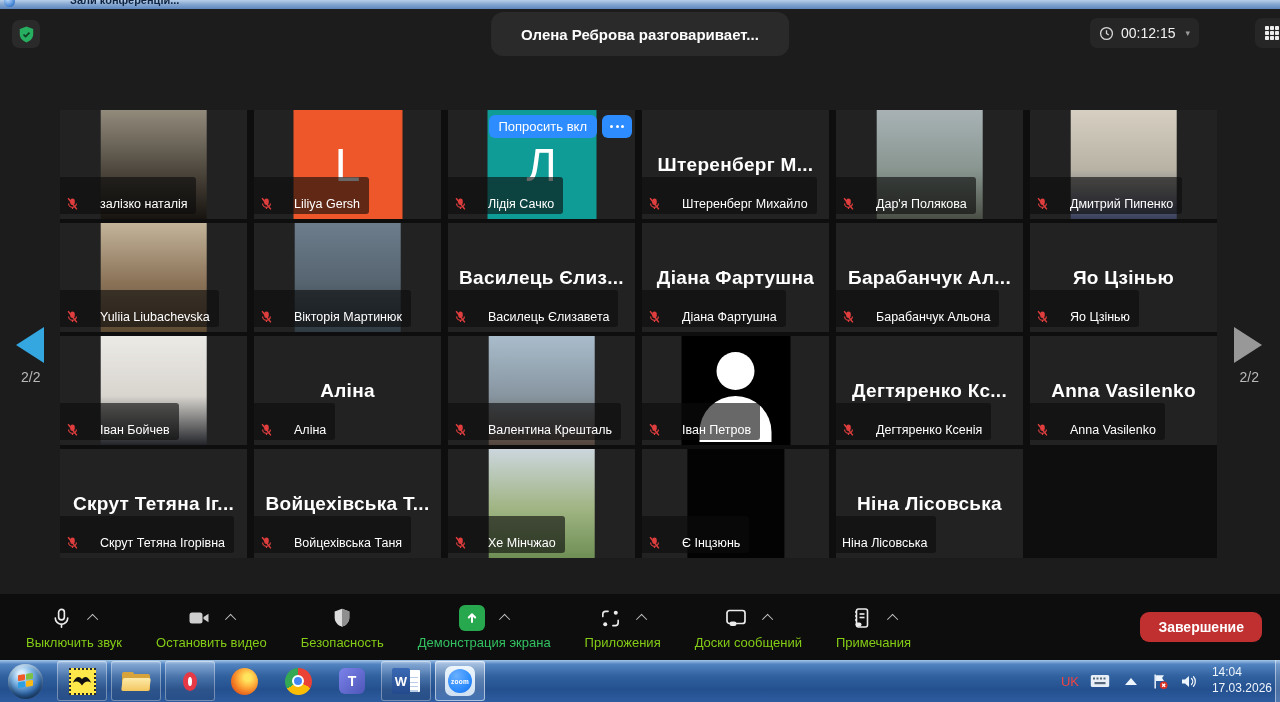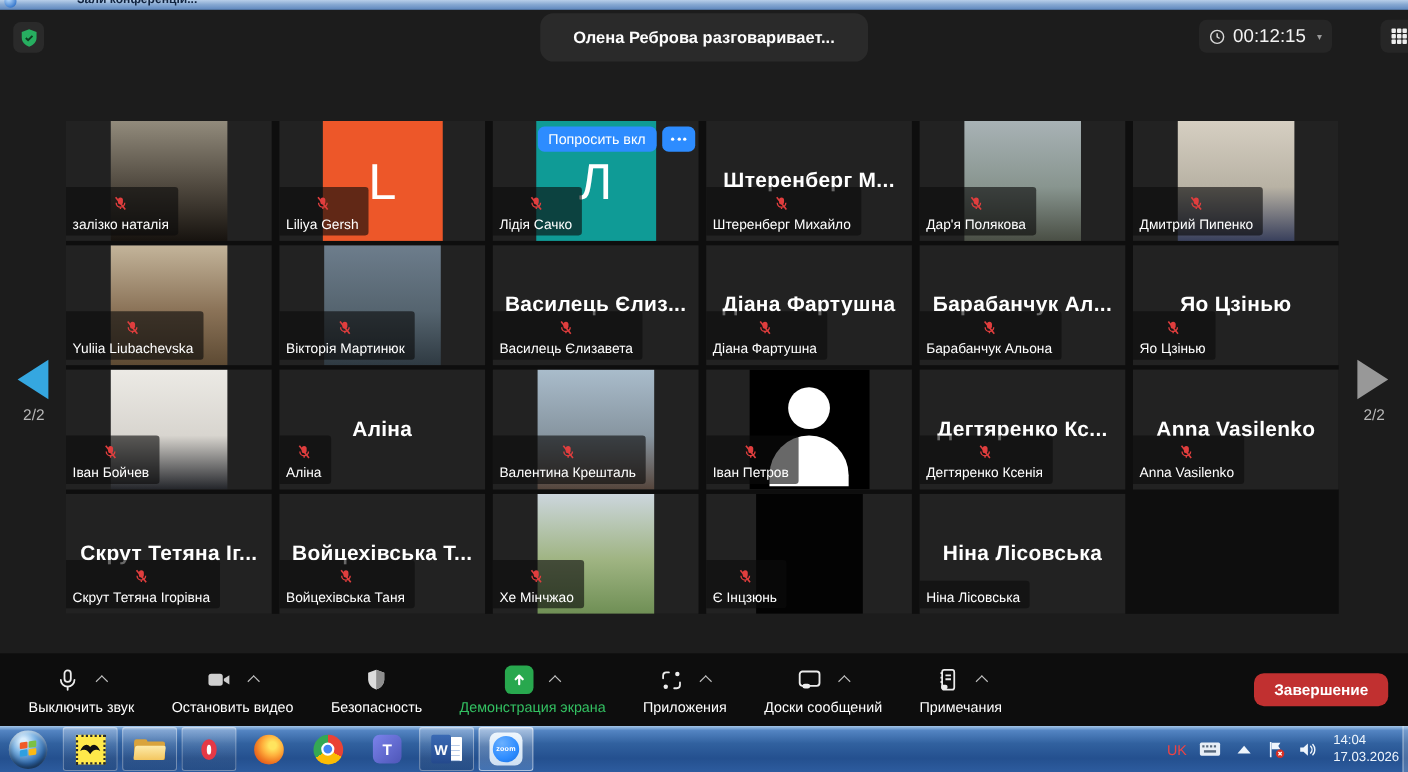--- a/index.html
+++ b/index.html
@@ -18,21 +18,21 @@
 
   .shield-badge{position:absolute;left:12px;top:11px;width:28px;height:28px;border-radius:7px;
     background:#2a2a2a;display:flex;align-items:center;justify-content:center;}
 
   .toast{position:absolute;left:50%;top:3px;transform:translateX(-50%);height:44px;
     background:#2a2a2a;border-radius:12px;display:flex;align-items:center;padding:0 30px;
     font-size:15px;font-weight:700;color:#fdfdfd;white-space:nowrap;}
 
   .timer-pill{position:absolute;left:1090px;top:9px;height:30px;background:#262626;border-radius:7px;
     display:flex;align-items:center;gap:7px;padding:0 9px;}
-  .timer-pill .tval{font-size:17px;color:#f2f2f2;}
+  .timer-pill .tval{font-size:14px;color:#f2f2f2;}
   .timer-pill .caret{color:#9a9a9a;font-size:9px;margin-left:3px;}
 
   .view-btn{position:absolute;left:1255px;top:9px;height:30px;background:#262626;border-radius:7px;
     display:flex;align-items:center;gap:7px;padding:0 10px;}
   .view-btn .vlabel{font-size:15px;color:#f2f2f2;}
   .gridicon{display:grid;grid-template-columns:repeat(3,3.6px);grid-template-rows:repeat(3,3.6px);gap:1.5px;}
   .gridicon i{background:#ededed;border-radius:.8px;}
 
   
   .grid{position:absolute;left:60px;top:101px;width:1157px;display:grid;
@@ -43,23 +43,23 @@
   .avatar{position:absolute;top:0;bottom:0;left:50%;transform:translateX(-50%);aspect-ratio:1/1;
     display:flex;align-items:center;justify-content:center;font-size:46px;font-weight:400;color:#fff;}
   .bigname{position:absolute;inset:0;display:flex;align-items:center;justify-content:center;
     font-size:19px;font-weight:700;color:#fff;letter-spacing:.3px;white-space:nowrap;overflow:hidden;padding:0 5px;}
   .silbox{position:absolute;top:0;bottom:0;left:50%;transform:translateX(-50%);aspect-ratio:1/1;
     background:#000;display:flex;flex-direction:column;align-items:center;overflow:hidden;}
   .sil-head{margin-top:16px;width:38px;height:38px;border-radius:50%;background:#fff;}
   .sil-body{margin-top:6px;width:72px;height:46px;background:#fff;border-radius:36px 36px 0 0;}
   .blackbox{position:absolute;top:0;bottom:0;left:50%;transform:translateX(-50%);width:52%;background:#030303;}
 
-  .tile-label{position:absolute;left:0;bottom:5px;max-width:96%;display:flex;align-items:center;gap:5px;
-    background:rgba(12,12,12,.62);padding:8px 9px 3px 6px;border-radius:0 3px 3px 0;
-    font-size:12.5px;color:#fff;white-space:nowrap;overflow:hidden;flex-direction:column;}
+  .tile-label{position:absolute;left:0;bottom:5px;max-width:96%;display:flex;align-items:center;gap:21px;
+    background:rgba(12,12,12,.62);padding:20px 9px 3px 6px;border-radius:0 3px 3px 0;
+    font-size:12.5px;color:#fff;white-space:nowrap;overflow:hidden;}
   .tile-label .mic{display:inline-flex;flex:0 0 auto;}
 
   .tile-actions{position:absolute;top:5px;right:3px;display:flex;gap:5px;z-index:3;}
   .ask-btn{background:#2D8CFF;color:#fff;border:none;font-family:inherit;font-size:13px;
     padding:4px 10px;border-radius:6px;cursor:pointer;}
   .more-btn{background:#2D8CFF;border:none;width:30px;border-radius:6px;cursor:pointer;
     display:flex;align-items:center;justify-content:center;}
   .dots{display:inline-flex;gap:2.5px;align-items:center;}
   .dots i{width:3px;height:3px;border-radius:50%;background:#fff;}
   .dots.lg i{width:3.6px;height:3.6px;background:#ececec;gap:4px;}
@@ -71,21 +71,21 @@
     border-top:18px solid transparent;border-bottom:18px solid transparent;border-left:28px solid #989898;}
   .pageno{position:absolute;font-size:14px;color:#b9b9b9;}
   .pageno.l{left:21px;top:360px;}
   .pageno.r{right:21px;top:360px;}
 
   
   .toolbar{position:absolute;left:0;top:594px;width:1280px;height:66px;background:#0d0d0d;
     display:flex;align-items:center;padding:0 150px 0 26px;gap:34px;}
   .tb-item{display:flex;flex-direction:column;align-items:center;gap:3px;cursor:pointer;}
   .tb-top{display:flex;align-items:center;gap:17px;height:28px;}
-  .tb-label{font-size:13px;color:#ffffff;white-space:nowrap;}
+  .tb-label{font-size:13px;color:#84cc16;white-space:nowrap;}
   .tb-label.green{color:#33C162;}
   .chev{width:8px;height:8px;border-left:1.6px solid #c2c2c2;border-top:1.6px solid #c2c2c2;
     transform:rotate(45deg) translateY(2px);cursor:pointer;}
   .share-sq{width:26px;height:26px;border-radius:6px;background:#28A84E;display:flex;align-items:center;justify-content:center;}
   .end-btn{position:absolute;right:18px;top:50%;transform:translateY(-50%);background:#C13030;color:#fff;
     border:none;font-family:inherit;font-size:14px;font-weight:700;padding:7px 18px;border-radius:9px;cursor:pointer;}
 
   
   .taskbar{position:absolute;left:0;top:660px;width:1280px;height:42px;
     background:linear-gradient(180deg,#a3c6e8 0%,#5384c2 10%,#31619f 38%,#24508f 70%,#2d5c9f 100%);

